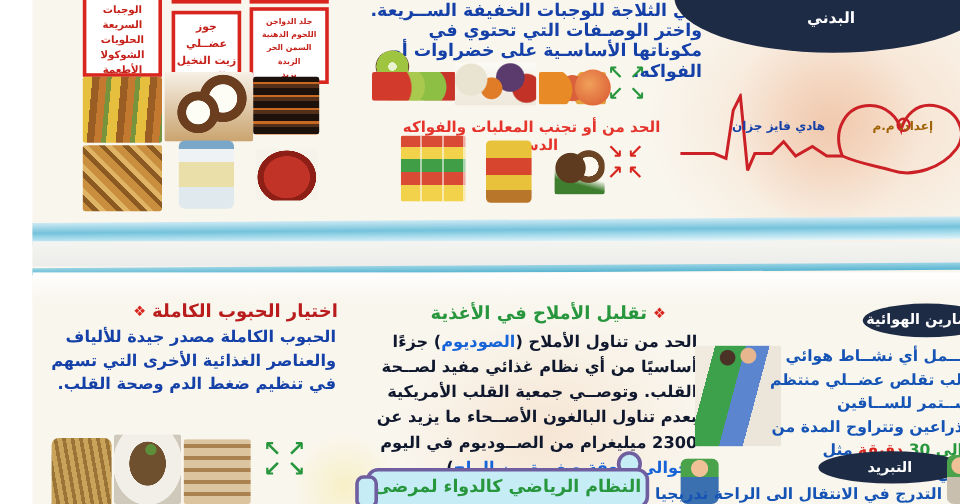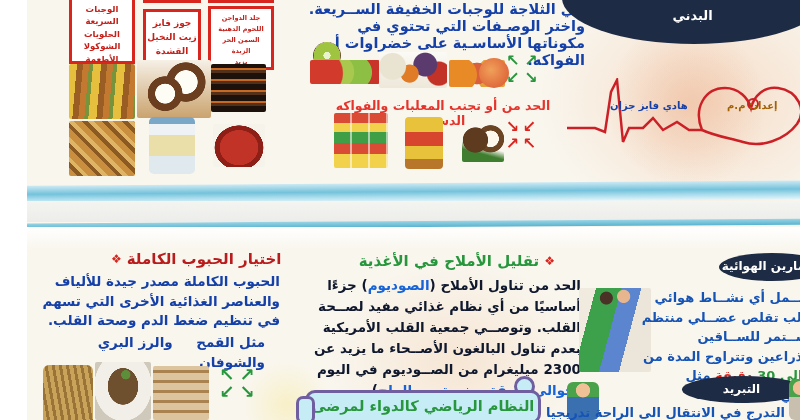--- a/index.html
+++ b/index.html
@@ -69,21 +69,21 @@
   <div class="redfrag" style="left:181px;top:0;width:66px;"></div>
 
   <div class="redbox" style="left:42px;top:-16px;width:66px;height:80px;font-size:8.5px;line-height:12.5px;padding-top:3px;">
     <div>(السلتا)</div>
     <div>الوجبات السريعة</div>
     <div>الحلويات</div>
     <div>الشوكولا</div>
     <div>الأطعمة المجمدة</div>
   </div>
   <div class="redbox" style="left:116px;top:9px;width:58px;height:54px;font-size:9px;line-height:14px;padding-top:4px;">
-    <div>جوز فايز</div>
+    <div>جوز عضــلي</div>
     <div>زيت النخيل</div>
     <div>القشدة</div>
   </div>
   <div class="redbox" style="left:181px;top:6px;width:66px;height:64px;font-size:6.5px;line-height:11px;padding-top:4px;">
     <div>جلد الدواجن</div>
     <div>اللحوم الدهنية</div>
     <div>السمن الحر</div>
     <div>الزبدة</div>
     <div>يزيد</div>
   </div>
@@ -166,21 +166,20 @@
   <div class="band1"></div>
   <div class="bandgap"></div>
   <div class="band2"></div>
   <div class="bandfade"></div>
 
   <div class="sec-title" style="left:84px;top:250px;">
     <span class="bullet">❖</span>
     <span class="rtl" style="color:#b91c1c;">اختيار الحبوب الكاملة</span>
   </div>
   <div class="body-txt rtl grains-body" style="left:6px;top:272px;width:247px;">الحبوب الكاملة مصدر جيدة للألياف والعناصر الغذائية الأخرى التي تسهم في تنظيم ضغط الدم وصحة القلب.</div>
-  <div class="body-txt rtl grains-body" style="left:20px;top:333px;width:218px;">مثل القمح &nbsp;&nbsp;&nbsp; والرز البري والشوفان</div>
 
   <div class="photo" style="left:16px;top:365px;width:50px;height:55px;border-radius:6px 6px 0 0;
               background:repeating-linear-gradient(80deg,#caa35a 0 4px,#9a7436 4px 7px);"></div>
   <div class="photo" style="left:68px;top:362px;width:56px;height:58px;background:
               radial-gradient(circle at 55% 22%,#5d8f3a 0 8%,rgba(0,0,0,0) 9%),
               radial-gradient(ellipse at 50% 42%,#6e4f2e 0 38%,#f2efe8 39% 72%,#cfc9bb 73%),
               linear-gradient(#efe9dd,#d9d2c2);"></div>
   <div class="photo" style="left:126px;top:366px;width:56px;height:54px;background:
               repeating-linear-gradient(0deg,#dcc49e 0 7px,#a9824f 7px 10px),
               linear-gradient(#efece4,#efece4);"></div>

